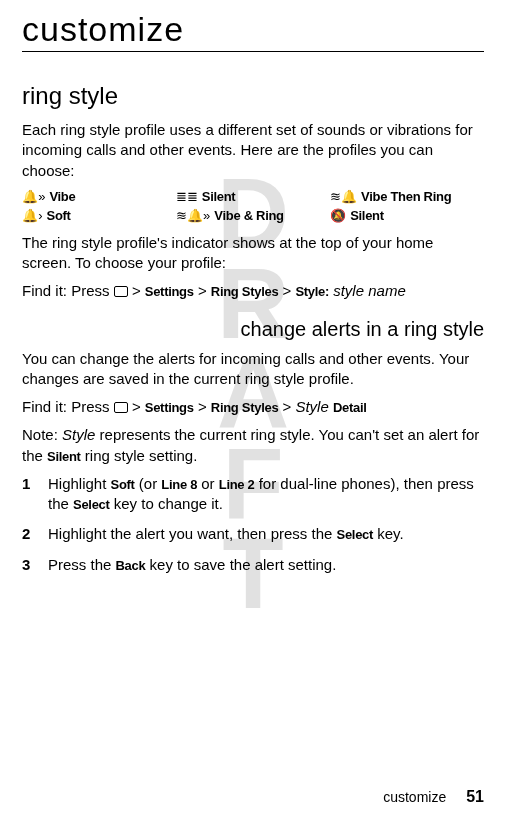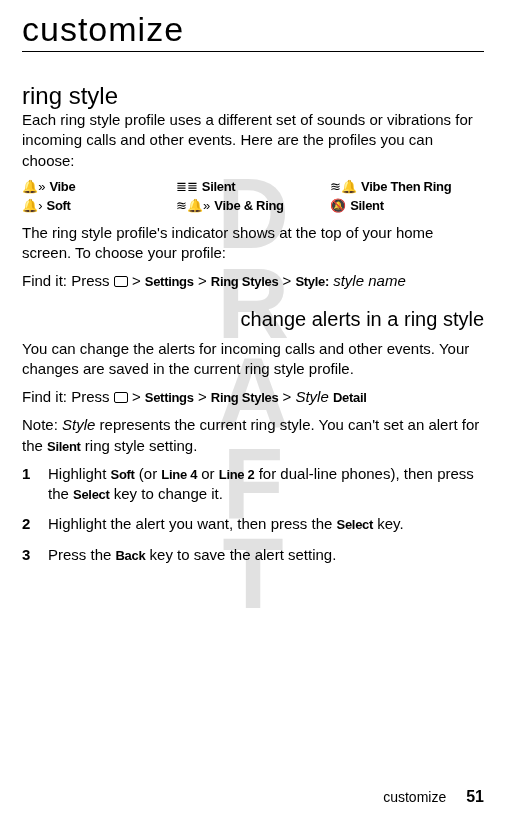--- a/index.html
+++ b/index.html
@@ -27,21 +27,21 @@
     .watermark-vert div {
       font-size: 100px;
       font-weight: bold;
       color:#c9c9c9;
       line-height: 0.9;
       font-family: Arial Black, Arial, sans-serif;
     }
     .content { position: relative; z-index: 1; }
     h1 { font-size: 34px; font-weight: normal; letter-spacing: 1px; margin-bottom: 2px; }
     .hr { border-bottom: 1px solid #000; margin-bottom: 30px; }
-    h2 { font-size: 24px; font-weight: normal; margin-top: 20px; }
+    h2 { font-size: 24px; font-weight: normal; margin-bottom: 10px; margin-top: 20px; }
     h3 { font-size: 20px; font-weight: normal; margin-top: 16px; margin-bottom: 8px; text-align: right; }
     p { font-size: 15px; line-height: 1.35; margin-bottom: 8px; }
     .styles-row { display: flex; font-size: 13px; font-weight: bold; margin: 4px 0; }
     .styles-row > div { flex: 1; display: flex; align-items: center; gap: 4px; }
     .icon { font-size: 13px; font-weight: normal; }
     .bnorm { font-weight: normal; }
     .bold-inline { font-weight: normal; }
     .cond { font-family: 'Arial Narrow', Arial, sans-serif; letter-spacing: -0.3px; font-weight: bold; font-size: 13px; }
     .italic { font-style: italic; }
     .key-icon { display:inline-block; width:14px; height:11px; border:1.2px solid #000; border-radius:2px; vertical-align: -1px; }
@@ -134,21 +134,21 @@
 
   <p>
     <span class="bold-inline">Note:</span>
     <span class="italic">Style</span><span> represents the current ring style. You can't set an alert for the </span><span class="cond">Silent</span><span> ring style setting.</span>
   </p>
 
   <ol>
     <li>
       <span class="num">1</span>
       <span>
-        <span>Highlight </span><span class="cond">Soft</span><span> (or </span><span class="cond">Line 4</span><span> or </span><span class="cond">Line 2</span><span> for dual-line phones), then press the </span><span class="cond">Select</span><span> key to change it.</span>
+        <span>Highlight </span><span class="cond">Soft</span><span> (or </span><span class="cond">Line 8</span><span> or </span><span class="cond">Line 2</span><span> for dual-line phones), then press the </span><span class="cond">Select</span><span> key to change it.</span>
       </span>
     </li>
     <li>
       <span class="num">2</span>
       <span>
         <span>Highlight the alert you want, then press the </span><span class="cond">Select</span><span> key.</span>
       </span>
     </li>
     <li>
       <span class="num">3</span>

